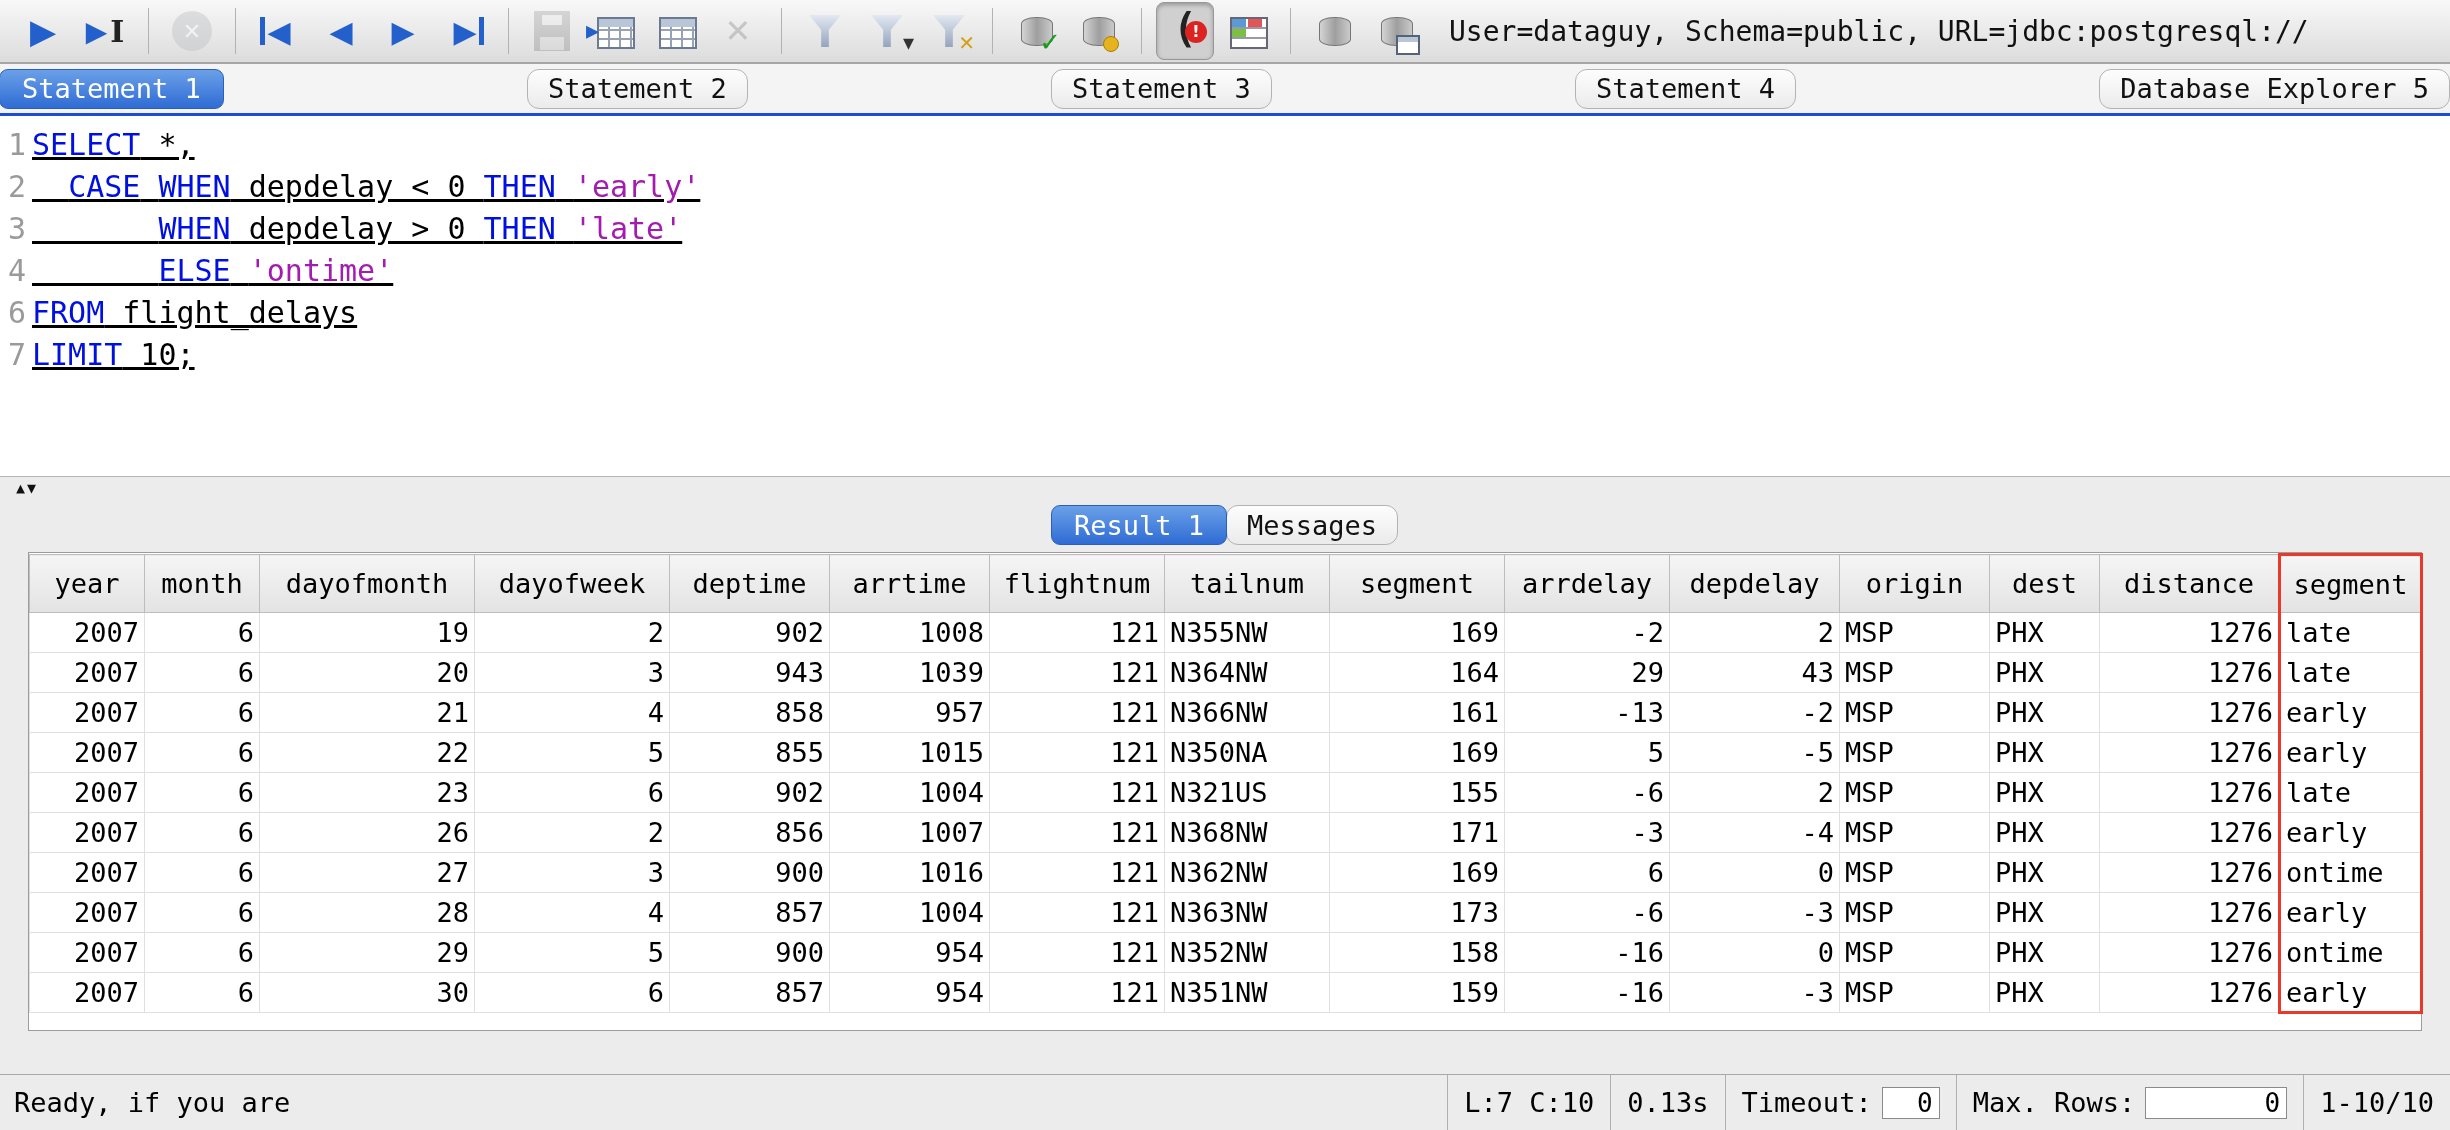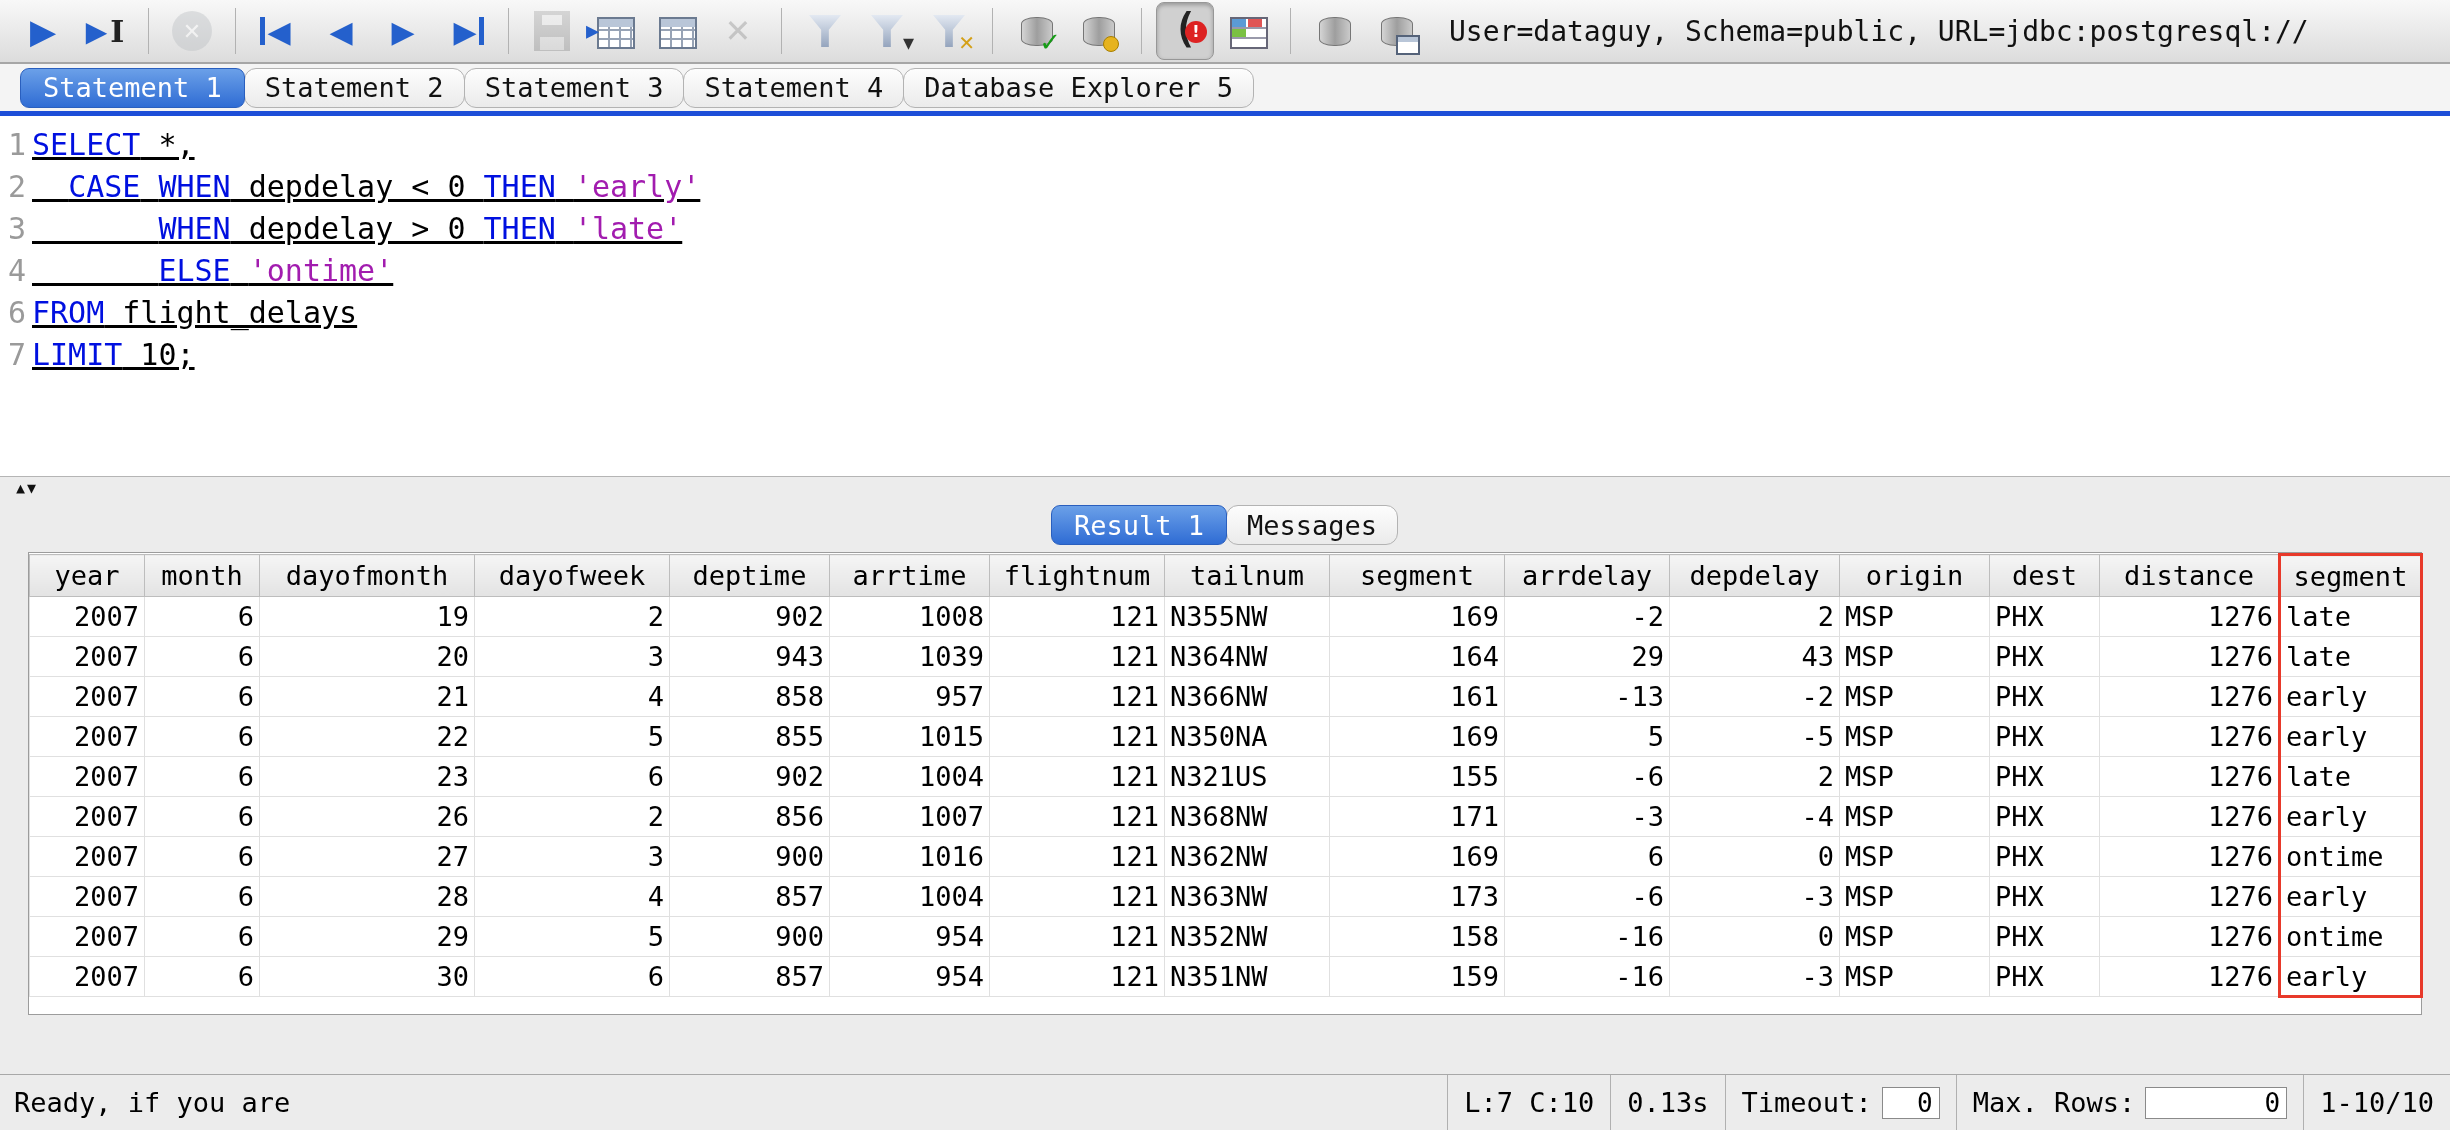--- a/index.html
+++ b/index.html
@@ -99,22 +99,22 @@
       linear-gradient(#e05555,#e05555) 16px 0/14px 8px no-repeat,
       linear-gradient(#7ac143,#7ac143) 0 10px/14px 8px no-repeat,
       repeating-linear-gradient(0deg, transparent 0 8px, #99a 8px 10px),
       #fff; }
 
   .conn-info { margin-left:22px; font-size:28px; color:#111; overflow:hidden; }
 
   
   .tabstrip {
     height:52px; flex:none; background:#f4f4f4;
-    border-bottom:5px solid #1d4ed8;
-    display:flex; align-items:center; justify-content:flex-start;padding-left:21px;
+    border-bottom:3px solid #1d4ed8;
+    display:flex; align-items:center; justify-content:space-between;
   }
   .tab {
     height:40px; display:flex; align-items:center; padding:0 20px;
     font-size:27px; color:#111;
     background:linear-gradient(#fdfdfd,#ebebeb);
     border:1px solid #b3b3b3; border-radius:12px; margin-left:-1px;
     cursor:default; flex:none;
   }
   .tab.active {
     background:linear-gradient(#6ba0e8, var(--active-tab, #2f6cd4));
@@ -141,21 +141,21 @@
 
   
   .resultstrip { height:50px; flex:none; background:#ececec;
     display:flex; align-items:center; justify-content:center; }
 
   
   .result-wrap { flex:1; background:#ececec; padding:2px 28px 0; overflow:hidden; }
   .panel { background:#fff; border:1px solid #9c9c9c; width:2394px; }
   table.grid { border-collapse:collapse; table-layout:fixed; width:2392px; font-size:27px; }
   .grid th {
-    height:42px; font-weight:normal; text-align:center;
+    height:58px; font-weight:normal; text-align:center;
     background:linear-gradient(#f5f5f5,#e3e3e3);
     border:1px solid #bdbdbd; overflow:hidden; white-space:nowrap; padding:0 4px;
   }
   .grid td {
     height:40px; border:1px solid #e0e0e0; padding:0 5px;
     overflow:hidden; white-space:nowrap;
   }
   .grid td.ar { text-align:right; }
   .grid td.al { text-align:left; }
   .grid .hl { border-left:3px solid var(--hl,#e8392a) !important;

